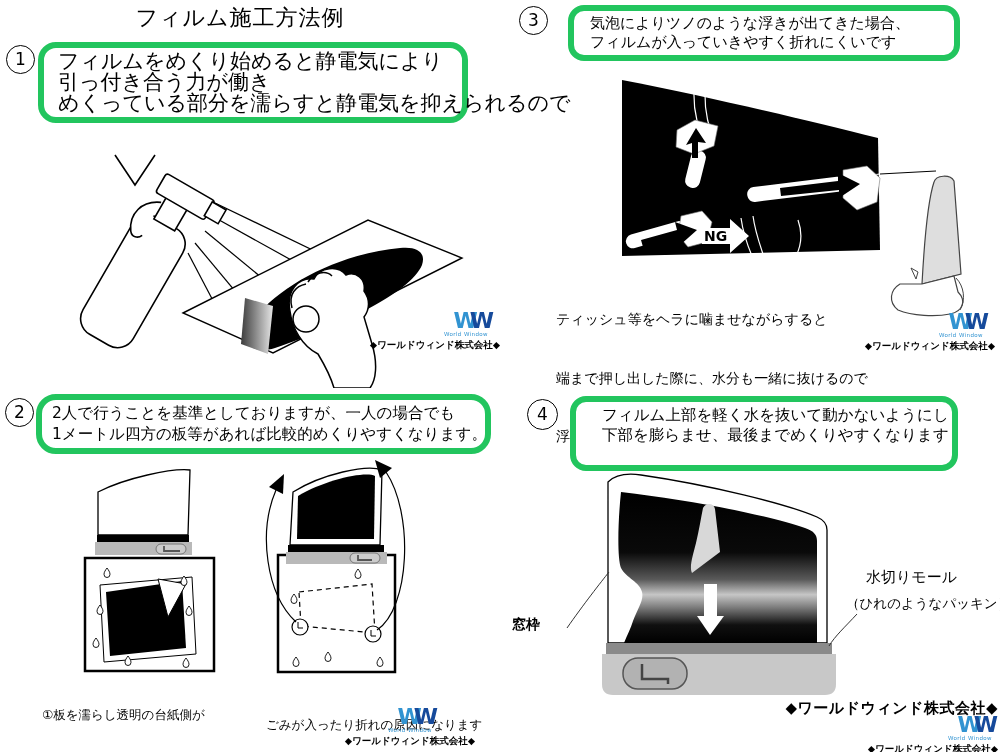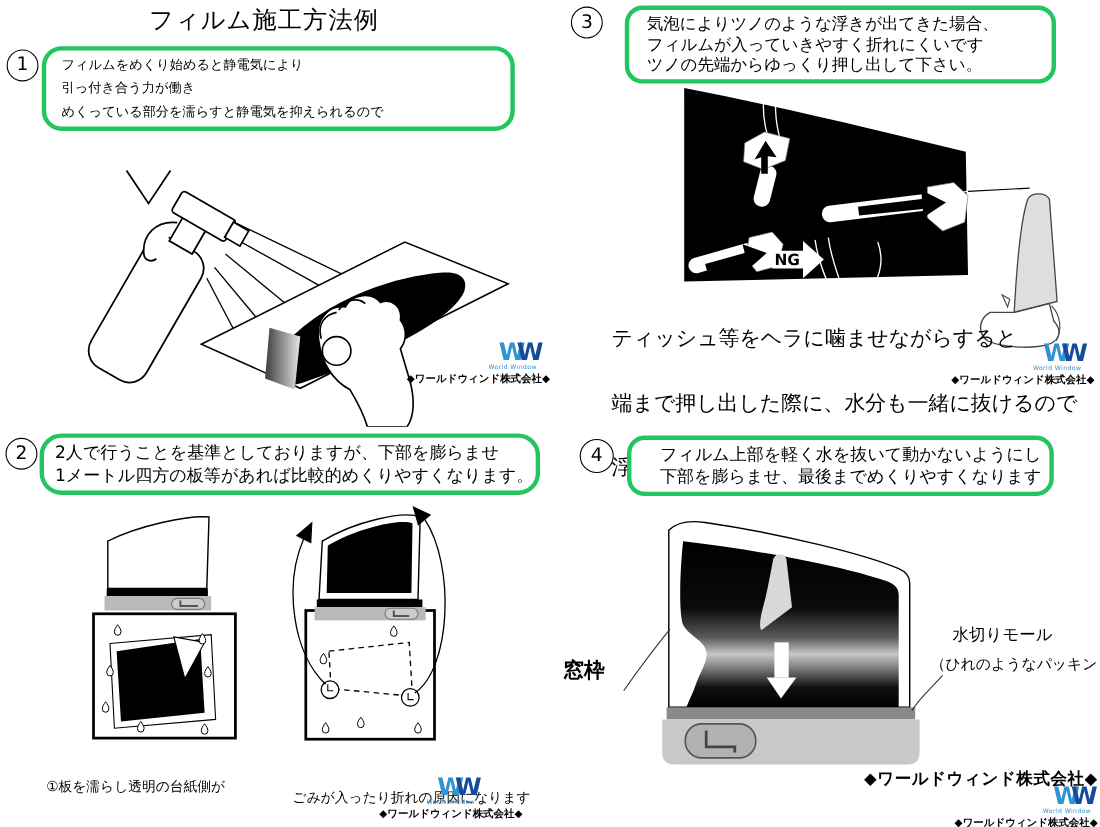--- a/index.html
+++ b/index.html
@@ -11,21 +11,21 @@
   .title{
     left:30px;top:3px;width:420px;text-align:center;
     font-size:22px;letter-spacing:1px;
   }
   .cnum{
     width:27px;height:27px;border:1.6px solid #000;border-radius:50%;
     display:flex;align-items:center;justify-content:center;
     font-size:17px;line-height:1;background:#fff;
   }
   .bubble{
-    border:4px solid #22c55e;background:#fff;box-sizing:border-box;z-index:1;
+    border:6px solid #22c55e;background:#fff;box-sizing:border-box;z-index:1;
   }
   .bubble div{white-space:pre;}
   .tail{z-index:2;}
   .note{white-space:pre;}
   .brand{width:140px;text-align:right;line-height:1;}
   .ww-row{font-weight:700;font-size:22px;letter-spacing:-8px;line-height:0.85;padding-right:14px;}
   .ww-row .w1{color:#3193d1;}
   .ww-row .w2{color:#164a9b;}
   .ww-sub{font-size:5.5px;color:#3193d1;letter-spacing:0.4px;padding-right:12px;margin-top:1px;}
   .company-small{font-size:9.5px;font-weight:bold;margin-top:3px;letter-spacing:0px;}
@@ -55,21 +55,21 @@
         <stop offset="0.76" stop-color="#808080"></stop>
         <stop offset="0.88" stop-color="#101010"></stop>
         <stop offset="1" stop-color="#000"></stop>
       </linearGradient>
     </defs>
   </svg>
 
   <div class="abs title">フィルム施工方法例</div>
 
   <div class="abs cnum" style="left:6px;top:45px;">1</div>
-  <div class="abs bubble" style="left:38px;top:42px;width:430px;border-radius:18px;padding:3px 14px;font-size:12px;line-height:21px;">
+  <div class="abs bubble" style="left:38px;top:42px;width:430px;border-radius:18px;padding:3px 14px;font-size:21px;line-height:21px;">
     <div>フィルムをめくり始めると静電気により</div>
     <div>引っ付き合う力が働き</div>
     <div>めくっている部分を濡らすと静電気を抑えられるので</div>
   </div>
   <svg class="abs tail" style="left:112px;top:153px;" width="46" height="34" viewBox="0 0 46 34">
     <path d="M3,2 L23,32 L43,2" fill="#fff" stroke="#000" stroke-width="1.6"></path>
   </svg>
 
   <svg class="abs" style="left:30px;top:158px;" width="492" height="230" viewBox="0 0 492 230">
 
@@ -108,21 +108,20 @@
   <div class="abs brand" style="left:360px;top:312px;">
     <div class="ww-row"><span class="w1">W</span><span class="w2">W</span></div>
     <div class="ww-sub">World Window</div>
     <div class="company-small">◆ワールドウィンド株式会社◆</div>
   </div>
 
   <div class="abs cnum" style="left:519px;top:6px;">3</div>
   <div class="abs bubble" style="left:568px;top:5px;width:392px;border-radius:16px;padding:3px 16px;font-size:15px;line-height:19px;">
     <div>気泡によりツノのような浮きが出てきた場合、</div>
     <div>フィルムが入っていきやすく折れにくいです</div>
-    <div>ツノの先端からゆっくり押し出して下さい。</div>
   </div>
 
   <svg class="abs" style="left:555px;top:70px;" width="445" height="250" viewBox="0 0 445 250">
 
     <path d="M67,10 C160,28 250,50 323,68 L325,180 L67,186 Z" fill="#000"></path>
 
     <g fill="none" stroke="#fff" stroke-width="1.2">
       <path d="M140,13 C137,32 141,50 146,64"></path>
       <path d="M151,14 C148,33 152,50 156,63"></path>
       <path d="M308,106 L325,104"></path>
@@ -156,35 +155,35 @@
     </g>
   </svg>
 
   <svg class="abs" style="left:888px;top:172px;" width="112" height="146" viewBox="0 0 112 146">
     <path d="M46,10 C48,3 62,2 66,9 L73,102 L34,112 C36,75 40,28 46,10 Z" fill="#dedede" stroke="#444" stroke-width="1.2"></path>
     <path d="M30,100 L23,96 L28,107 Z" fill="#fff" stroke="#444" stroke-width="1"></path>
     <path d="M12,112 C2,118 0,130 10,138 C24,144 48,145 62,142 C76,139 78,128 70,120 L66,104 L34,112 Z" fill="#fff" stroke="#444" stroke-width="1.2"></path>
     <path d="M68,106 C76,114 78,128 72,138" fill="none" stroke="#444" stroke-width="1"></path>
   </svg>
 
-  <div class="abs note" style="left:556px;top:260px;font-size:19px;line-height:19.5px;">
+  <div class="abs note" style="left:556px;top:271px;font-size:14px;line-height:19.5px;">
     <div>ティッシュ等をヘラに噛ませながらすると</div>
     <div>端まで押し出した際に、水分も一緒に抜けるので</div>
     <div>浮きにくくなります。</div>
   </div>
 
   <div class="abs brand" style="left:855px;top:313px;">
     <div class="ww-row"><span class="w1">W</span><span class="w2">W</span></div>
     <div class="ww-sub">World Window</div>
     <div class="company-small">◆ワールドウィンド株式会社◆</div>
   </div>
 
   <div class="abs cnum" style="left:5px;top:398px;">2</div>
   <div class="abs bubble" style="left:36px;top:394px;width:455px;border-radius:20px;padding:3px 10px;font-size:15.5px;line-height:21px;">
-    <div>2人で行うことを基準としておりますが、下部を膨らませ</div>
+    <div>2人で行うことを基準としておりますが、一人の場合でも</div>
     <div>1メートル四方の板等があれば比較的めくりやすくなります。</div>
   </div>
 
   <svg class="abs" style="left:80px;top:458px;" width="140" height="218" viewBox="0 0 140 218">
     <g>
       <path d="M18,34 C45,20 92,10 110,12 L108,77 L18,77 Z" fill="#fff" stroke="#000" stroke-width="1.3"></path>
       <rect x="17" y="77" width="92" height="7" fill="#000"></rect>
       <rect x="15" y="84" width="97" height="13" fill="#b9b9b9"></rect>
       <rect x="76" y="86" width="30" height="10" rx="5" fill="#cccccc" stroke="#777" stroke-width="1"></rect>
       <path d="M84,88 L84,93 L100,93" fill="none" stroke="#555" stroke-width="1.8"></path>
@@ -246,21 +245,21 @@
     
   </div>
 
   <div class="abs brand" style="left:335px;top:708px;">
     <div class="ww-row" style="padding-right:45px;"><span class="w1">W</span><span class="w2">W</span></div>
     <div class="ww-sub" style="padding-right:43px;">World Window</div>
     <div class="company-small">◆ワールドウィンド株式会社◆</div>
   </div>
 
   <div class="abs cnum" style="left:527px;top:399px;width:29px;height:29px;">4</div>
-  <div class="abs bubble" style="left:570px;top:396px;width:388px;border-radius:16px;padding:4px 14px 4px 26px;font-size:15.5px;line-height:19.5px;">
+  <div class="abs bubble" style="left:570px;top:396px;width:388px;border-radius:16px;padding:4px 14px 20px 26px;font-size:15.5px;line-height:19.5px;">
     <div>フィルム上部を軽く水を抜いて動かないようにし</div>
     <div>下部を膨らませ、最後までめくりやすくなります</div>
   </div>
 
   <svg class="abs" style="left:505px;top:462px;" width="495" height="235" viewBox="0 0 495 235">
 
     <path d="M103,20 C110,13 122,11 136,13 C205,23 282,42 312,55 C319,58 322,62 322,68 L322,181 L103,181 Z" fill="#fff" stroke="#000" stroke-width="1.3"></path>
 
     <path d="M116,30 C185,38 262,53 300,66 C309,69 312,73 312,79 L312,181 L119,181
              C122,173 126,166 128,159 C133,146 139,138 137,130 C135,120 121,116 116,106
@@ -275,21 +274,21 @@
 
     <rect x="101" y="181" width="226" height="11" fill="#8a8a8a"></rect>
     <path d="M97,192 L331,192 L331,222 Q331,233 320,233 L108,233 Q97,233 97,222 Z" fill="#c8c8c8"></path>
     <rect x="118" y="196" width="64" height="31" rx="15" fill="#b2b2b2" stroke="#555" stroke-width="1.5"></rect>
     <path d="M137,202 L137,217 L163,217 L163,222" fill="none" stroke="#444" stroke-width="2.5"></path>
 
     <path d="M62,166 C78,143 96,120 104,110" fill="none" stroke="#333" stroke-width="1"></path>
     <path d="M352,152 C340,165 330,174 324,184" fill="none" stroke="#333" stroke-width="1"></path>
   </svg>
 
-  <div class="abs lbl" style="left:512px;top:596px;font-size:19px;font-weight:bold;">窓枠</div>
+  <div class="abs lbl" style="left:512px;top:616px;font-size:14px;font-weight:bold;">窓枠</div>
   <div class="abs lbl" style="left:866px;top:568px;font-size:15px;">水切りモール</div>
   <div class="abs lbl" style="left:846px;top:595px;font-size:13.5px;">（ひれのようなパッキン）</div>
 
   <div class="abs footer-large" style="left:750px;top:699px;width:248px;">◆ワールドウィンド株式会社◆</div>
   <div class="abs brand" style="left:858px;top:716px;">
     <div class="ww-row" style="padding-right:8px;"><span class="w1">W</span><span class="w2">W</span></div>
     <div class="ww-sub" style="padding-right:6px;">World Window</div>
     <div class="company-small">◆ワールドウィンド株式会社◆</div>
   </div>
 

